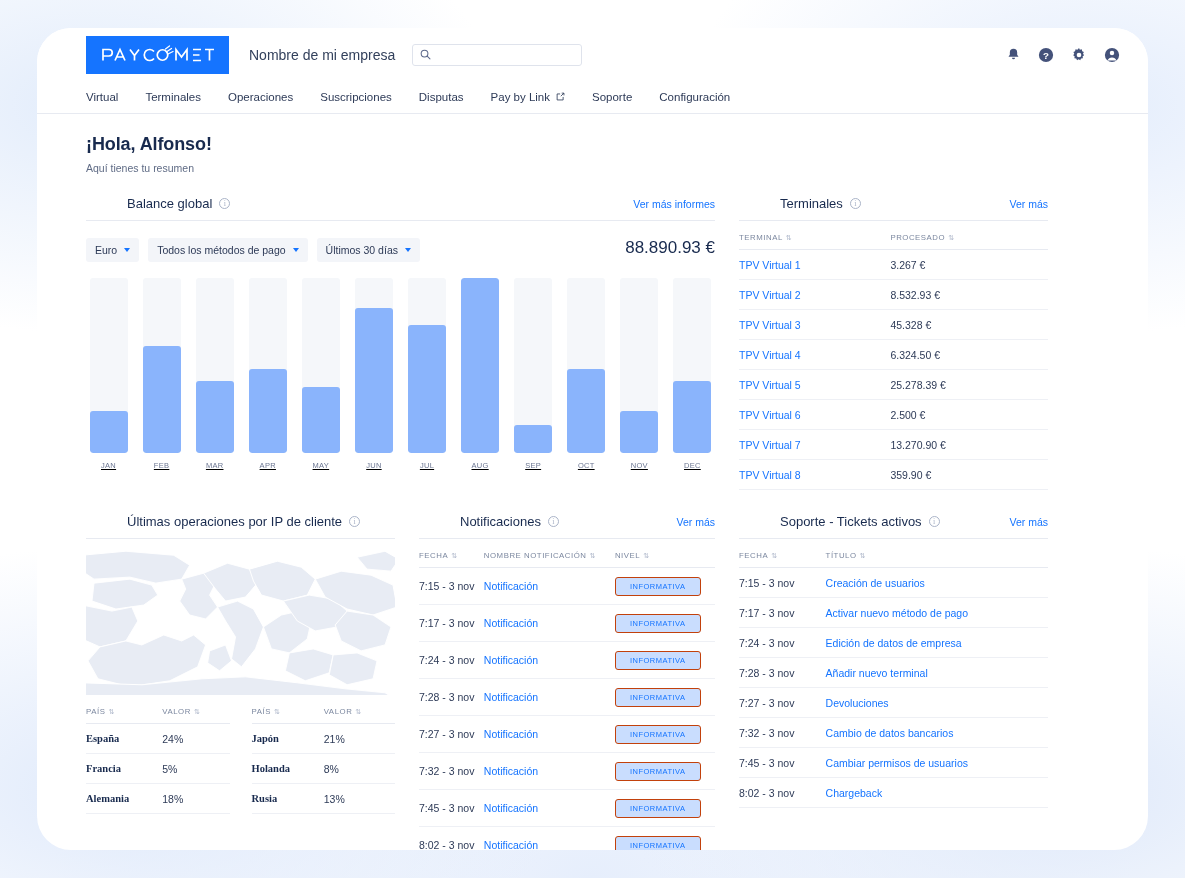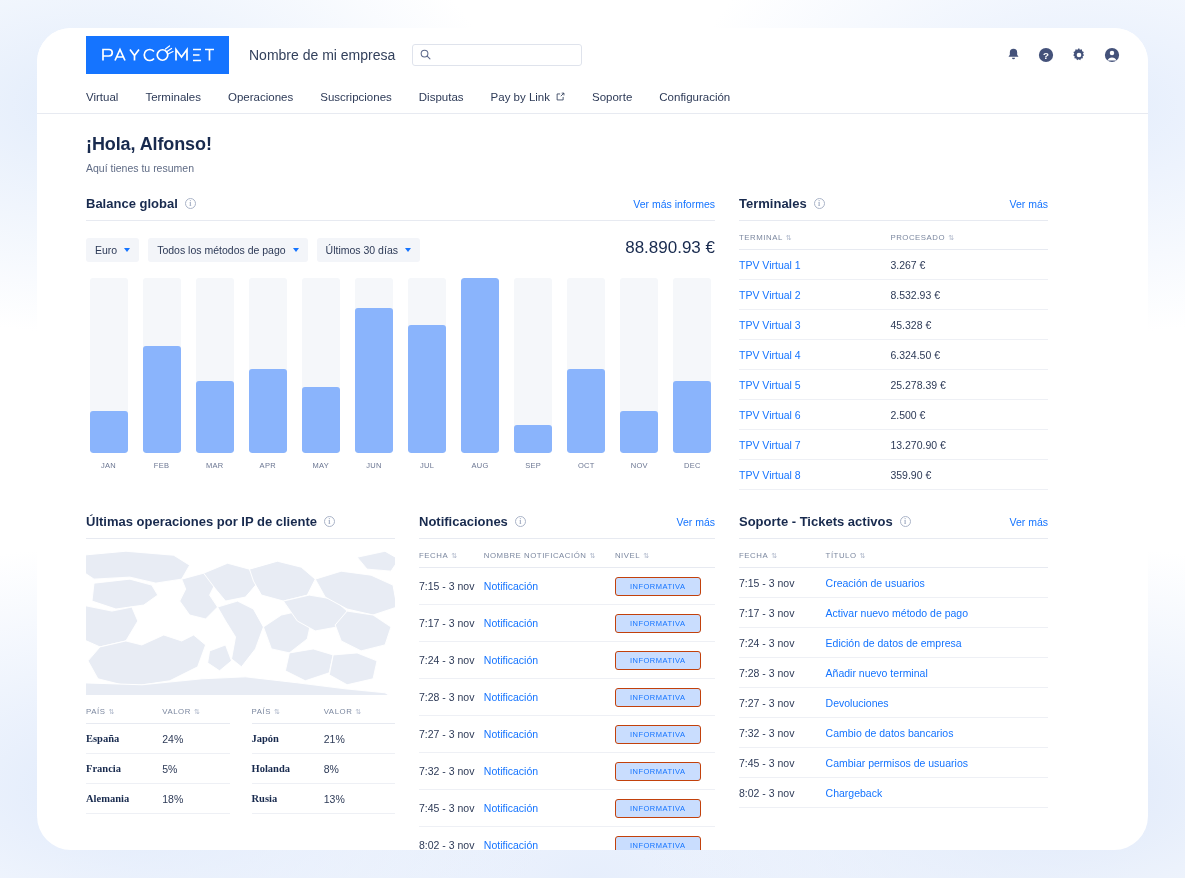--- a/index.html
+++ b/index.html
@@ -95,21 +95,21 @@
 
   .cols { display: flex; gap: 24px; margin-top: 22px; }
   .col-left  { width: 629px; flex: 0 0 auto; }
   .col-right { width: 309px; flex: 0 0 auto; }
 
   .card-title-row {
     display: flex; align-items: center; justify-content: space-between;
     padding-bottom: 9px;
     border-bottom: 1px solid #e7eaf1;
   }
-  .card-title { font-size: 13px; font-weight: bold; color: #182a4e; display: flex; align-items: center; gap: 7px; }
+  .card-title { font-size: 13px; font-weight: normal; color: #182a4e; display: flex; align-items: center; gap: 7px; margin-left: 41px; }
   .info-icon {
     width: 11px; height: 11px; border-radius: 50%;
     border: 1px solid #aab4c8; color: #aab4c8;
     font-size: 8px; line-height: 9px; text-align: center;
     font-family: "Liberation Serif", serif;
     display: inline-block;
   }
   .card-link { font-size: 10.5px; color: #1574ff; cursor: pointer; }
 
   
@@ -127,21 +127,21 @@
     font-size: 10.5px;
     color: #2d3a57;
     margin-right: 9px;
     cursor: pointer;
     white-space: nowrap;
   }
   .chev { width:0;height:0;border-left:3.5px solid transparent;border-right:3.5px solid transparent;border-top:4.5px solid #1574ff; }
   .total-amount { margin-left: auto; font-size: 17px; font-weight: normal; color: #182a4e; }
 
   
-  .chart { margin-top: 16px; height: 192px; display: flex; align-items: flex-end; gap: 8px; }
+  .chart { margin-top: 16px; height: 192px; display: flex; align-items: flex-end; gap: 8px; text-decoration: underline; }
   .bar-col { flex: 1 1 0; display: flex; flex-direction: column; align-items: center; }
   .bar-track {
     width: 38px; height: 175px;
     background: #f5f7fa;
     border-radius: 3px;
     position: relative;
     overflow: hidden;
   }
   .bar-fill {
     position: absolute; bottom: 0; left: 0; right: 0;

